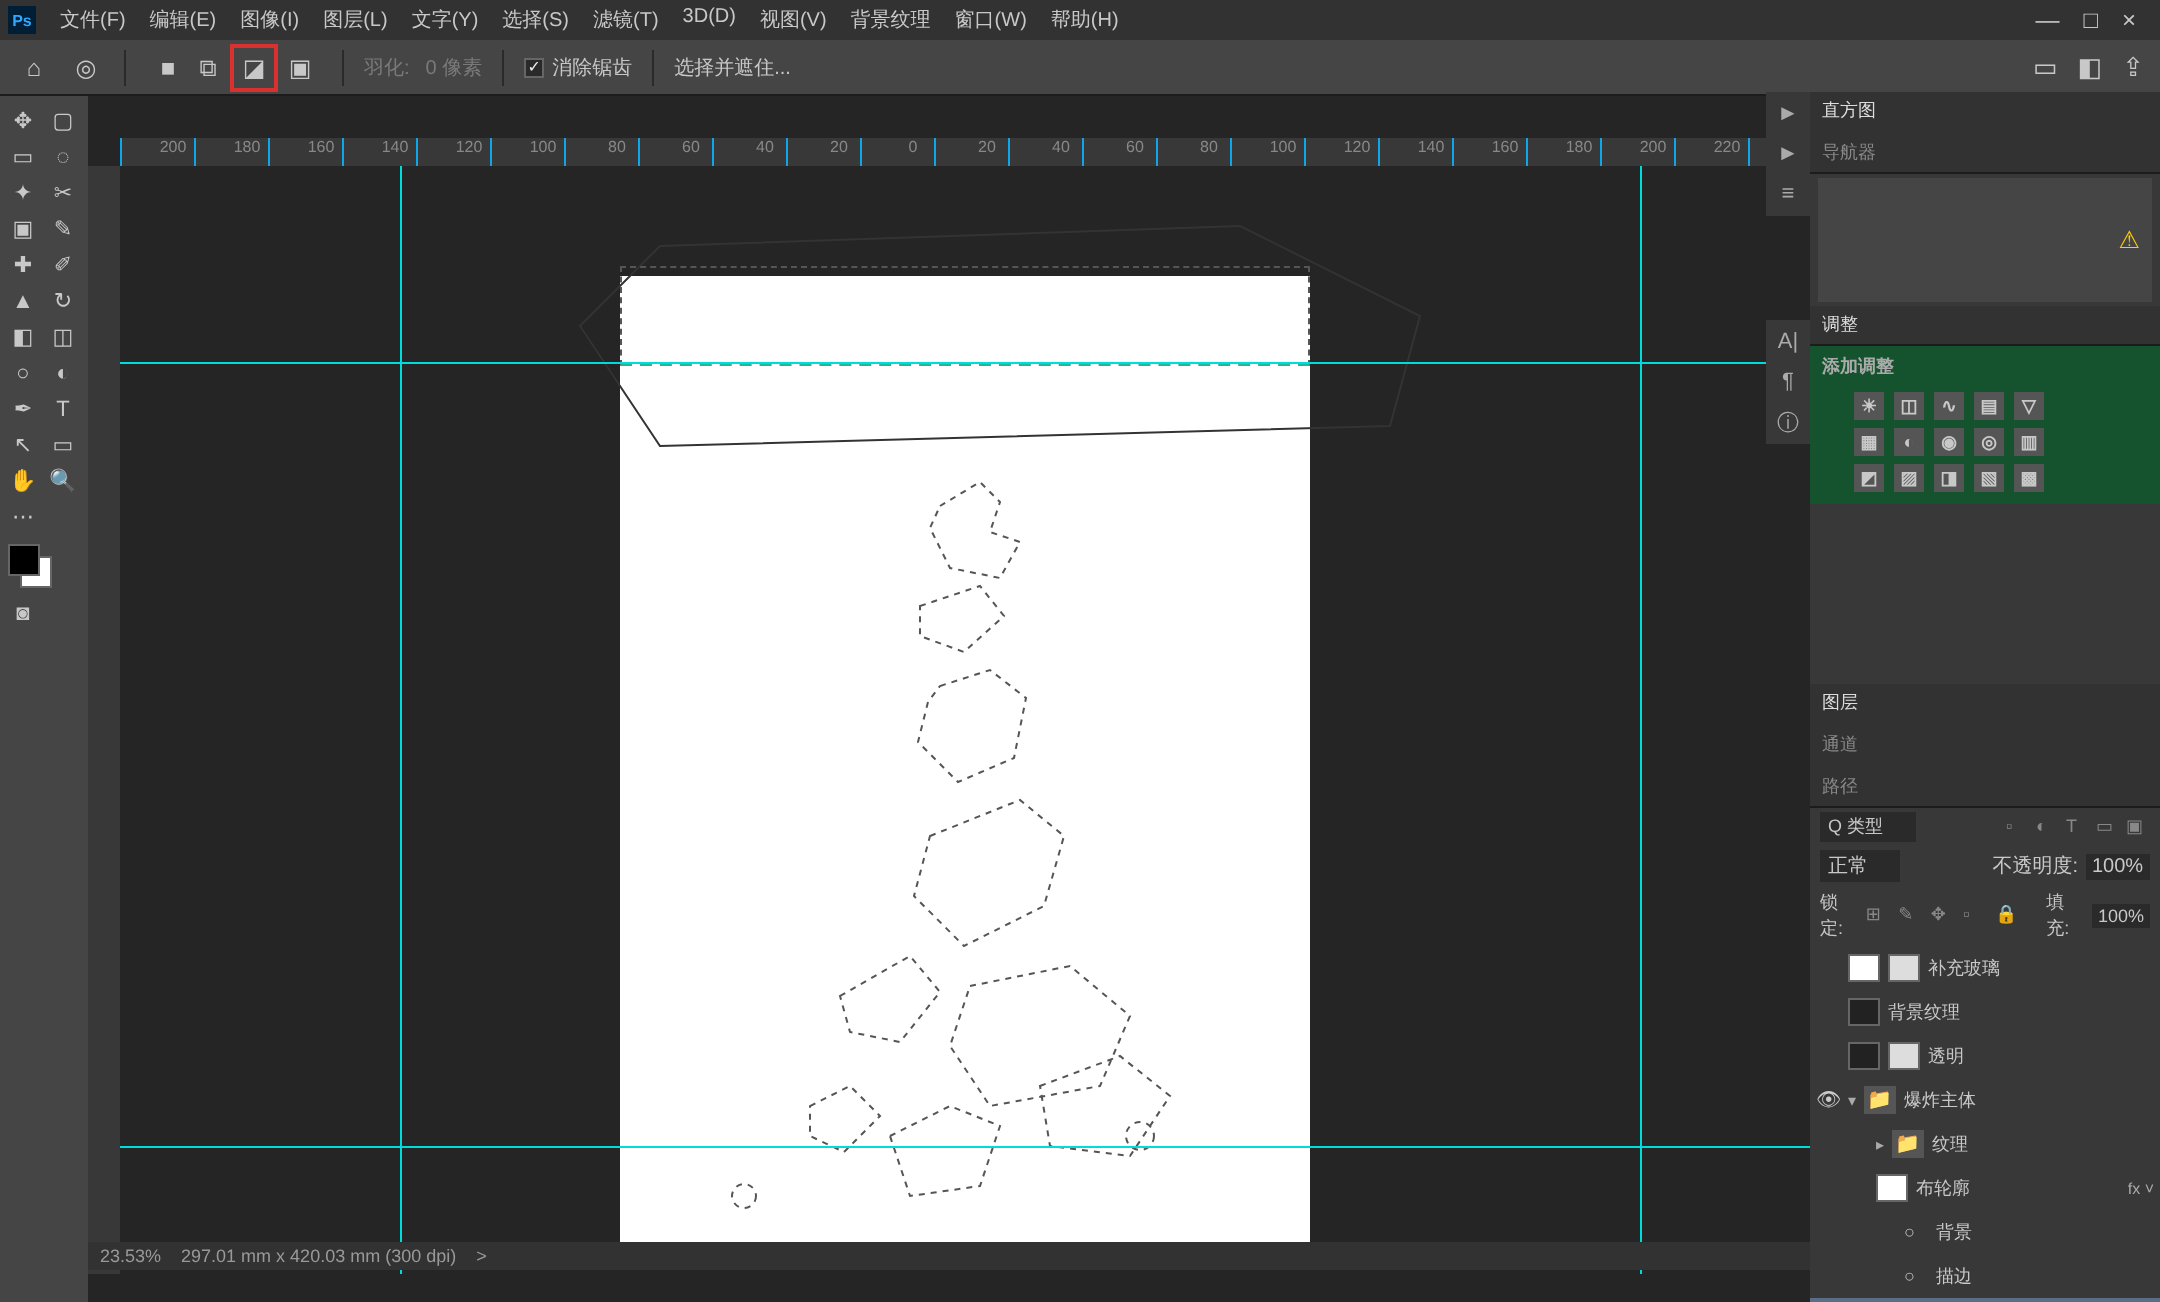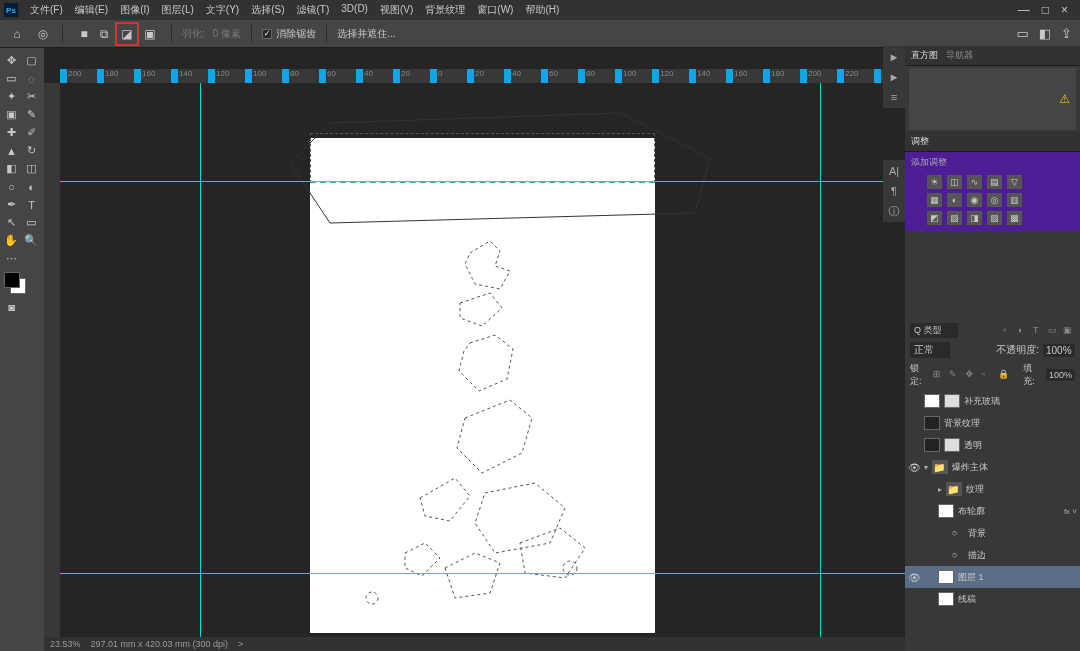--- a/index.html
+++ b/index.html
@@ -158,23 +158,23 @@
       right: 0;
       height: 14px;
       background: #383838;
       display: flex;
       font-size: 8px;
       color: #888;
       overflow: hidden;
     }
     .ruler-h span {
       flex: 0 0 37px;
-      text-align: left;
-      border-left: 7px solid #0ea5e9;
-      padding-left: 1px;
+      text-align: center;
+      border-left: 1px solid #0ea5e9;
+      padding-left: 15px;
     }
     .ruler-v {
       position: absolute;
       top: 35px;
       left: 0;
       width: 16px;
       bottom: 14px;
       background: #383838;
       overflow: hidden;
     }
@@ -201,21 +201,21 @@
     .document {
       position: absolute;
       left: 250px;
       top: 55px;
       width: 345px;
       height: 495px;
       background: #fff;
     }
     .statusbar {
       position: absolute;
-      bottom: 0;
+      bottom: 16px;
       left: 0;
       right: 0;
       height: 14px;
       background: #323232;
       display: flex;
       align-items: center;
       padding: 0 6px;
       font-size: 9px;
       color: #999;
       gap: 10px;
@@ -230,38 +230,40 @@
       display: flex;
       flex-direction: column;
     }
     .panel-tabs {
       display: flex;
       gap: 8px;
       padding: 3px 6px;
       font-size: 9px;
       background: #323232;
       border-bottom: 1px solid #1c1c1c;
+      flex-direction: column;
     }
     .panel-tab { color: #888; cursor: pointer; }
     .panel-tab.active { color: #ddd; }
     .histogram-panel {
       height: 62px;
       background: #454545;
       margin: 2px 4px;
       position: relative;
       display: flex;
       align-items: center;
       justify-content: flex-end;
       padding-right: 6px;
     }
     .warn-icon { color: #ffcc00; font-size: 12px; }
     .adjust-panel {
       flex: 0 0 auto;
       padding: 4px 6px;
-      background: #4c1d95;
+      background: #14532d;
+      font-weight: bold;
     }
     .adjust-label { font-size: 9px; color: #aaa; margin-bottom: 4px; }
     .adjust-icons {
       display: flex;
       gap: 5px;
       flex-wrap: wrap;
       padding: 2px 16px;
     }
     .adj-ico {
       width: 15px; height: 14px;
@@ -596,20 +598,25 @@
       <span class="adj-ico">◩</span>
       <span class="adj-ico">▨</span>
       <span class="adj-ico">◨</span>
       <span class="adj-ico">▧</span>
       <span class="adj-ico">▩</span>
     </div>
   </div>
 
   <div style="height:90px"></div>
 
+  <div class="panel-tabs">
+    <span class="panel-tab active">图层</span>
+    <span class="panel-tab">通道</span>
+    <span class="panel-tab">路径</span>
+  </div>
   <div class="layers-panel">
     <div class="layers-filter">
       <span class="lf-sel">Q 类型</span>
       <span style="flex:1"></span>
       <span class="lf-ico">▫</span>
       <span class="lf-ico">◐</span>
       <span class="lf-ico">T</span>
       <span class="lf-ico">▭</span>
       <span class="lf-ico">▣</span>
     </div>

